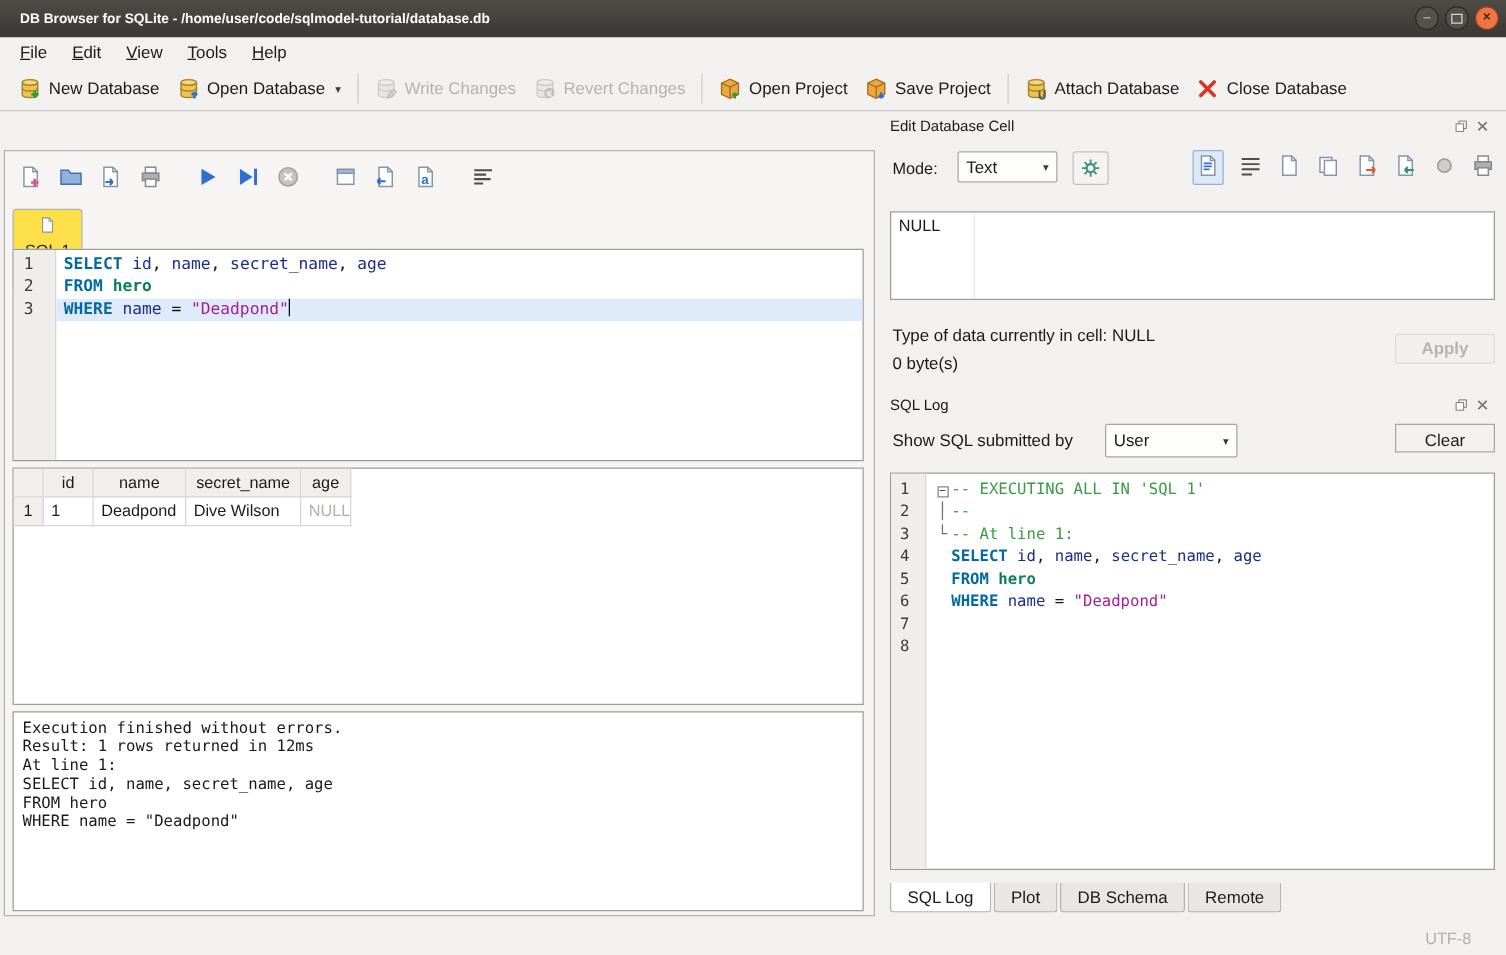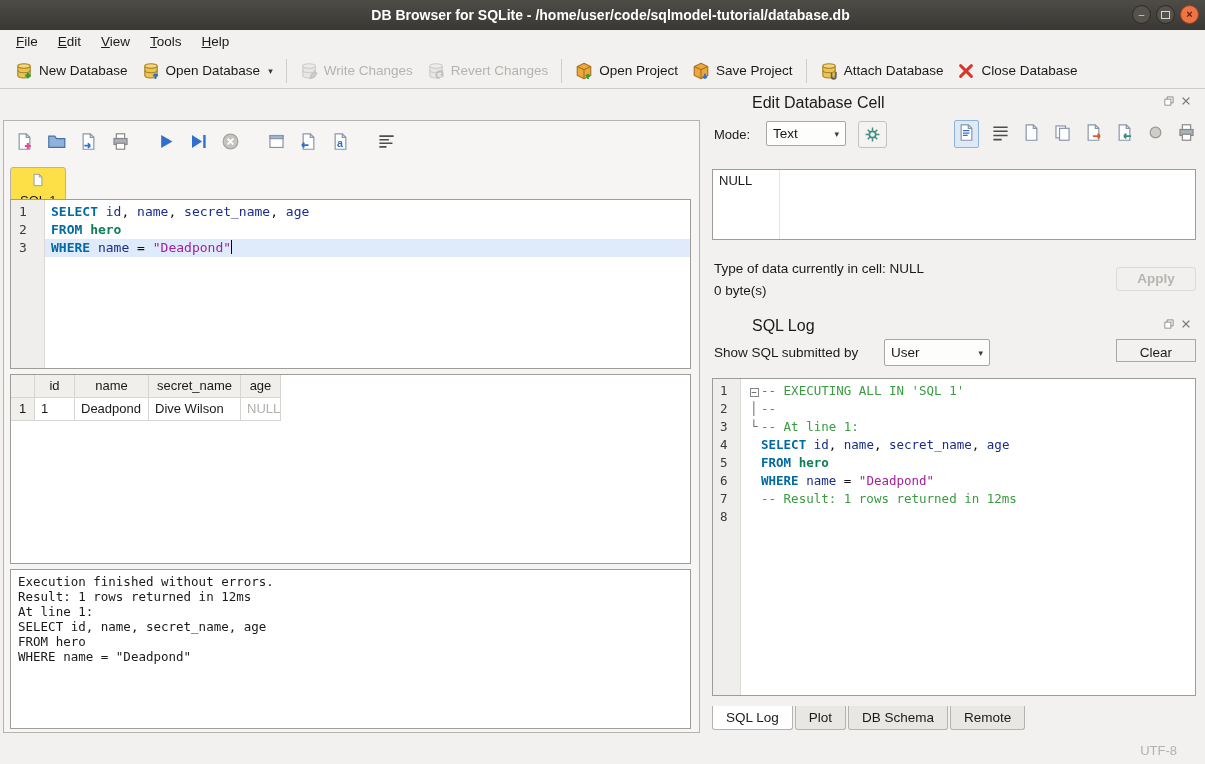--- a/index.html
+++ b/index.html
@@ -2,22 +2,22 @@
 <html><head>
 <meta charset="utf-8">
 <style>
   html,body{margin:0;padding:0;}
   body{width:1205px;height:764px;overflow:hidden;font-family:"Liberation Sans",sans-serif;background:#f2f1ef;}
   #app{position:relative;width:1205px;height:764px;font-size:13px;color:#1a1a1a;}
 
   
   #titlebar{position:absolute;left:0;top:0;width:1205px;height:30px;
     background:linear-gradient(#4e4c47,#3a3834);color:#fff;}
-  #titlebar .ttext{position:absolute;left:16px;right:0;top:0;line-height:30px;text-align:center;
-    font-weight:bold;font-size:14px;}
+  #titlebar .ttext{position:absolute;left:16px;right:0;top:0;line-height:30px;text-align:left;
+    font-weight:bold;font-size:11px;}
   #winbtns{position:absolute;right:6px;top:5px;display:flex;gap:5px;}
   .wbtn{width:19px;height:19px;border-radius:50%;background:#55524c;border:1px solid #2c2a27;
     color:#d9d7d3;font-size:10px;line-height:17px;text-align:center;box-sizing:border-box;}
   .wbtn.close{background:#ee7445;border-color:#a03c1c;color:#571f0c;font-weight:bold;font-size:11px;}
   .wbtn .maxbox{display:inline-block;width:7px;height:6px;border:1px solid #d9d7d3;margin-top:5px;}
 
   
   #menubar{position:absolute;left:0;top:30px;width:1205px;height:23px;background:#f2f1ef;
     display:flex;align-items:center;padding-left:6px;box-sizing:border-box;}
   .menu-item{padding:2px 10px;font-size:13.5px;}
@@ -83,21 +83,21 @@
   .null{color:#b2b0ad;}
 
   
   #output{position:absolute;left:6px;top:448px;width:681px;height:160px;border:1px solid #9e9c99;
     background:#fff;box-sizing:border-box;font-family:"DejaVu Sans Mono","Liberation Mono",monospace;
     font-size:12.5px;line-height:15px;padding:4px 7px;}
   #output div{height:15px;white-space:pre;}
 
   
   #right{position:absolute;left:708px;top:89px;width:488px;height:648px;}
-  .panel-title{position:absolute;font-size:16px;margin-left:40px;}
+  .panel-title{position:absolute;font-size:12px;}
   .panel-icons{position:absolute;display:flex;gap:5px;}
   .picon{width:12px;height:12px;display:inline-block;}
   .picon svg{width:12px;height:12px;}
 
   .uiselect{position:absolute;box-sizing:border-box;border:1px solid #a9a7a4;border-radius:2px;
     background:#fdfdfc;display:flex;align-items:center;justify-content:space-between;
     padding:0 6px;font-size:13.5px;}
   .uiselect .caret{font-size:9px;}
 
   #modeLabel{position:absolute;left:6px;top:38px;}
@@ -450,21 +450,20 @@
           <div class="gln">7</div>
           <div class="gln">8</div>
         </div>
       <div id="logCode" class="codearea">
           <div class="cline"><span class="marker"><span class="treebox">−</span></span><span class="tk-com">-- EXECUTING ALL IN 'SQL 1'</span></div>
           <div class="cline"><span class="marker">│</span><span class="tk-com">--</span></div>
           <div class="cline"><span class="marker">└</span><span class="tk-com">-- At line 1:</span></div>
           <div class="cline"><span class="marker"></span><span class="tk-kw">SELECT</span><span class="tk-pl"> </span><span class="tk-id">id</span><span class="tk-pl">, </span><span class="tk-id">name</span><span class="tk-pl">, </span><span class="tk-id">secret_name</span><span class="tk-pl">, </span><span class="tk-id">age</span></div>
           <div class="cline"><span class="marker"></span><span class="tk-kw">FROM</span><span class="tk-pl"> </span><span class="tk-tbl">hero</span></div>
           <div class="cline"><span class="marker"></span><span class="tk-kw">WHERE</span><span class="tk-pl"> </span><span class="tk-id">name</span><span class="tk-pl"> = </span><span class="tk-str">"Deadpond"</span></div>
-          <div class="cline"><span class="marker"></span><span class="tk-com">-- Result: 1 rows returned in 12ms</span></div>
           <div class="cline"><span class="marker"></span></div>
         </div>
     </div>
 
     <div id="bottomTabs">
         <div class="btab active">SQL Log</div>
         <div class="btab">Plot</div>
         <div class="btab">DB Schema</div>
         <div class="btab">Remote</div>
       </div>

